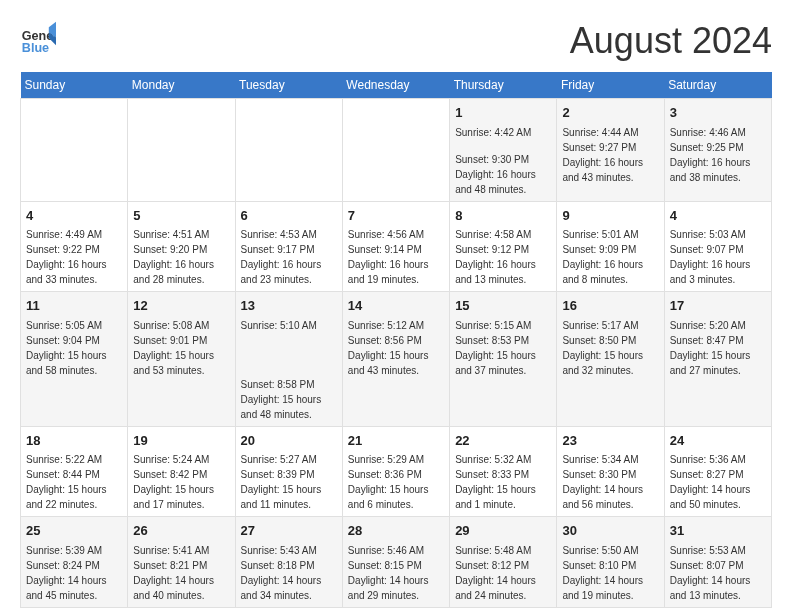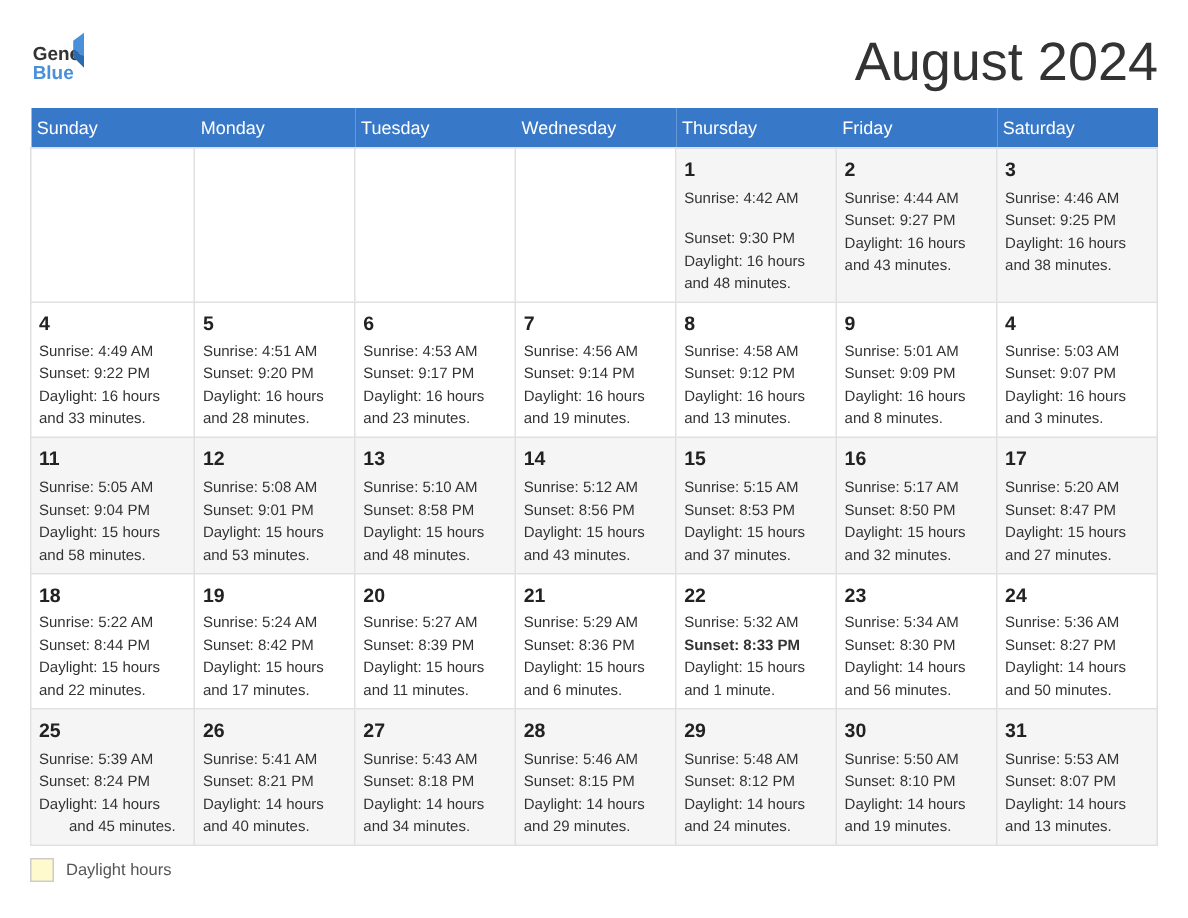--- a/index.html
+++ b/index.html
@@ -214,21 +214,21 @@
         <td>
           <span class="day-num">12</span>
           <span style="display: block;">Sunrise: 5:08 AM</span>
           <span style="display: block;">Sunset: 9:01 PM</span>
           <span style="display: block;">Daylight: 15 hours</span>
           <span style="display: block;">and 53 minutes.</span>
         </td>
         <td>
           <span class="day-num">13</span>
           <span style="display: block;">Sunrise: 5:10 AM</span>
-          <span style="display: block;">Sunset: 8:58 PM</span>
+          <span style="display: block; margin-top: 44px;">Sunset: 8:58 PM</span>
           <span style="display: block;">Daylight: 15 hours</span>
           <span style="display: block;">and 48 minutes.</span>
         </td>
         <td>
           <span class="day-num">14</span>
           <span style="display: block;">Sunrise: 5:12 AM</span>
           <span style="display: block;">Sunset: 8:56 PM</span>
           <span style="display: block;">Daylight: 15 hours</span>
           <span style="display: block;">and 43 minutes.</span>
         </td>
@@ -279,21 +279,21 @@
         <td>
           <span class="day-num">21</span>
           <span style="display: block;">Sunrise: 5:29 AM</span>
           <span style="display: block;">Sunset: 8:36 PM</span>
           <span style="display: block;">Daylight: 15 hours</span>
           <span style="display: block;">and 6 minutes.</span>
         </td>
         <td>
           <span class="day-num">22</span>
           <span style="display: block;">Sunrise: 5:32 AM</span>
-          <span style="display: block; font-weight: bold;">Sunset: 8:33 PM</span>
+          <span style="display: block;">Sunset: 8:33 PM</span>
           <span style="display: block;">Daylight: 15 hours</span>
           <span style="display: block;">and 1 minute.</span>
         </td>
         <td>
           <span class="day-num">23</span>
           <span style="display: block;">Sunrise: 5:34 AM</span>
           <span style="display: block;">Sunset: 8:30 PM</span>
           <span style="display: block;">Daylight: 14 hours</span>
           <span style="display: block;">and 56 minutes.</span>
         </td>
@@ -304,21 +304,21 @@
           <span style="display: block;">Daylight: 14 hours</span>
           <span style="display: block;">and 50 minutes.</span>
         </td>
       </tr>
       <tr>
         <td>
           <span class="day-num">25</span>
           <span style="display: block;">Sunrise: 5:39 AM</span>
           <span style="display: block;">Sunset: 8:24 PM</span>
           <span style="display: block;">Daylight: 14 hours</span>
-          <span style="display: block; margin-left: 20px;">and 45 minutes.</span>
+          <span style="display: block;">and 45 minutes.</span>
         </td>
         <td>
           <span class="day-num">26</span>
           <span style="display: block;">Sunrise: 5:41 AM</span>
           <span style="display: block;">Sunset: 8:21 PM</span>
           <span style="display: block;">Daylight: 14 hours</span>
           <span style="display: block;">and 40 minutes.</span>
         </td>
         <td>
           <span class="day-num">27</span>

